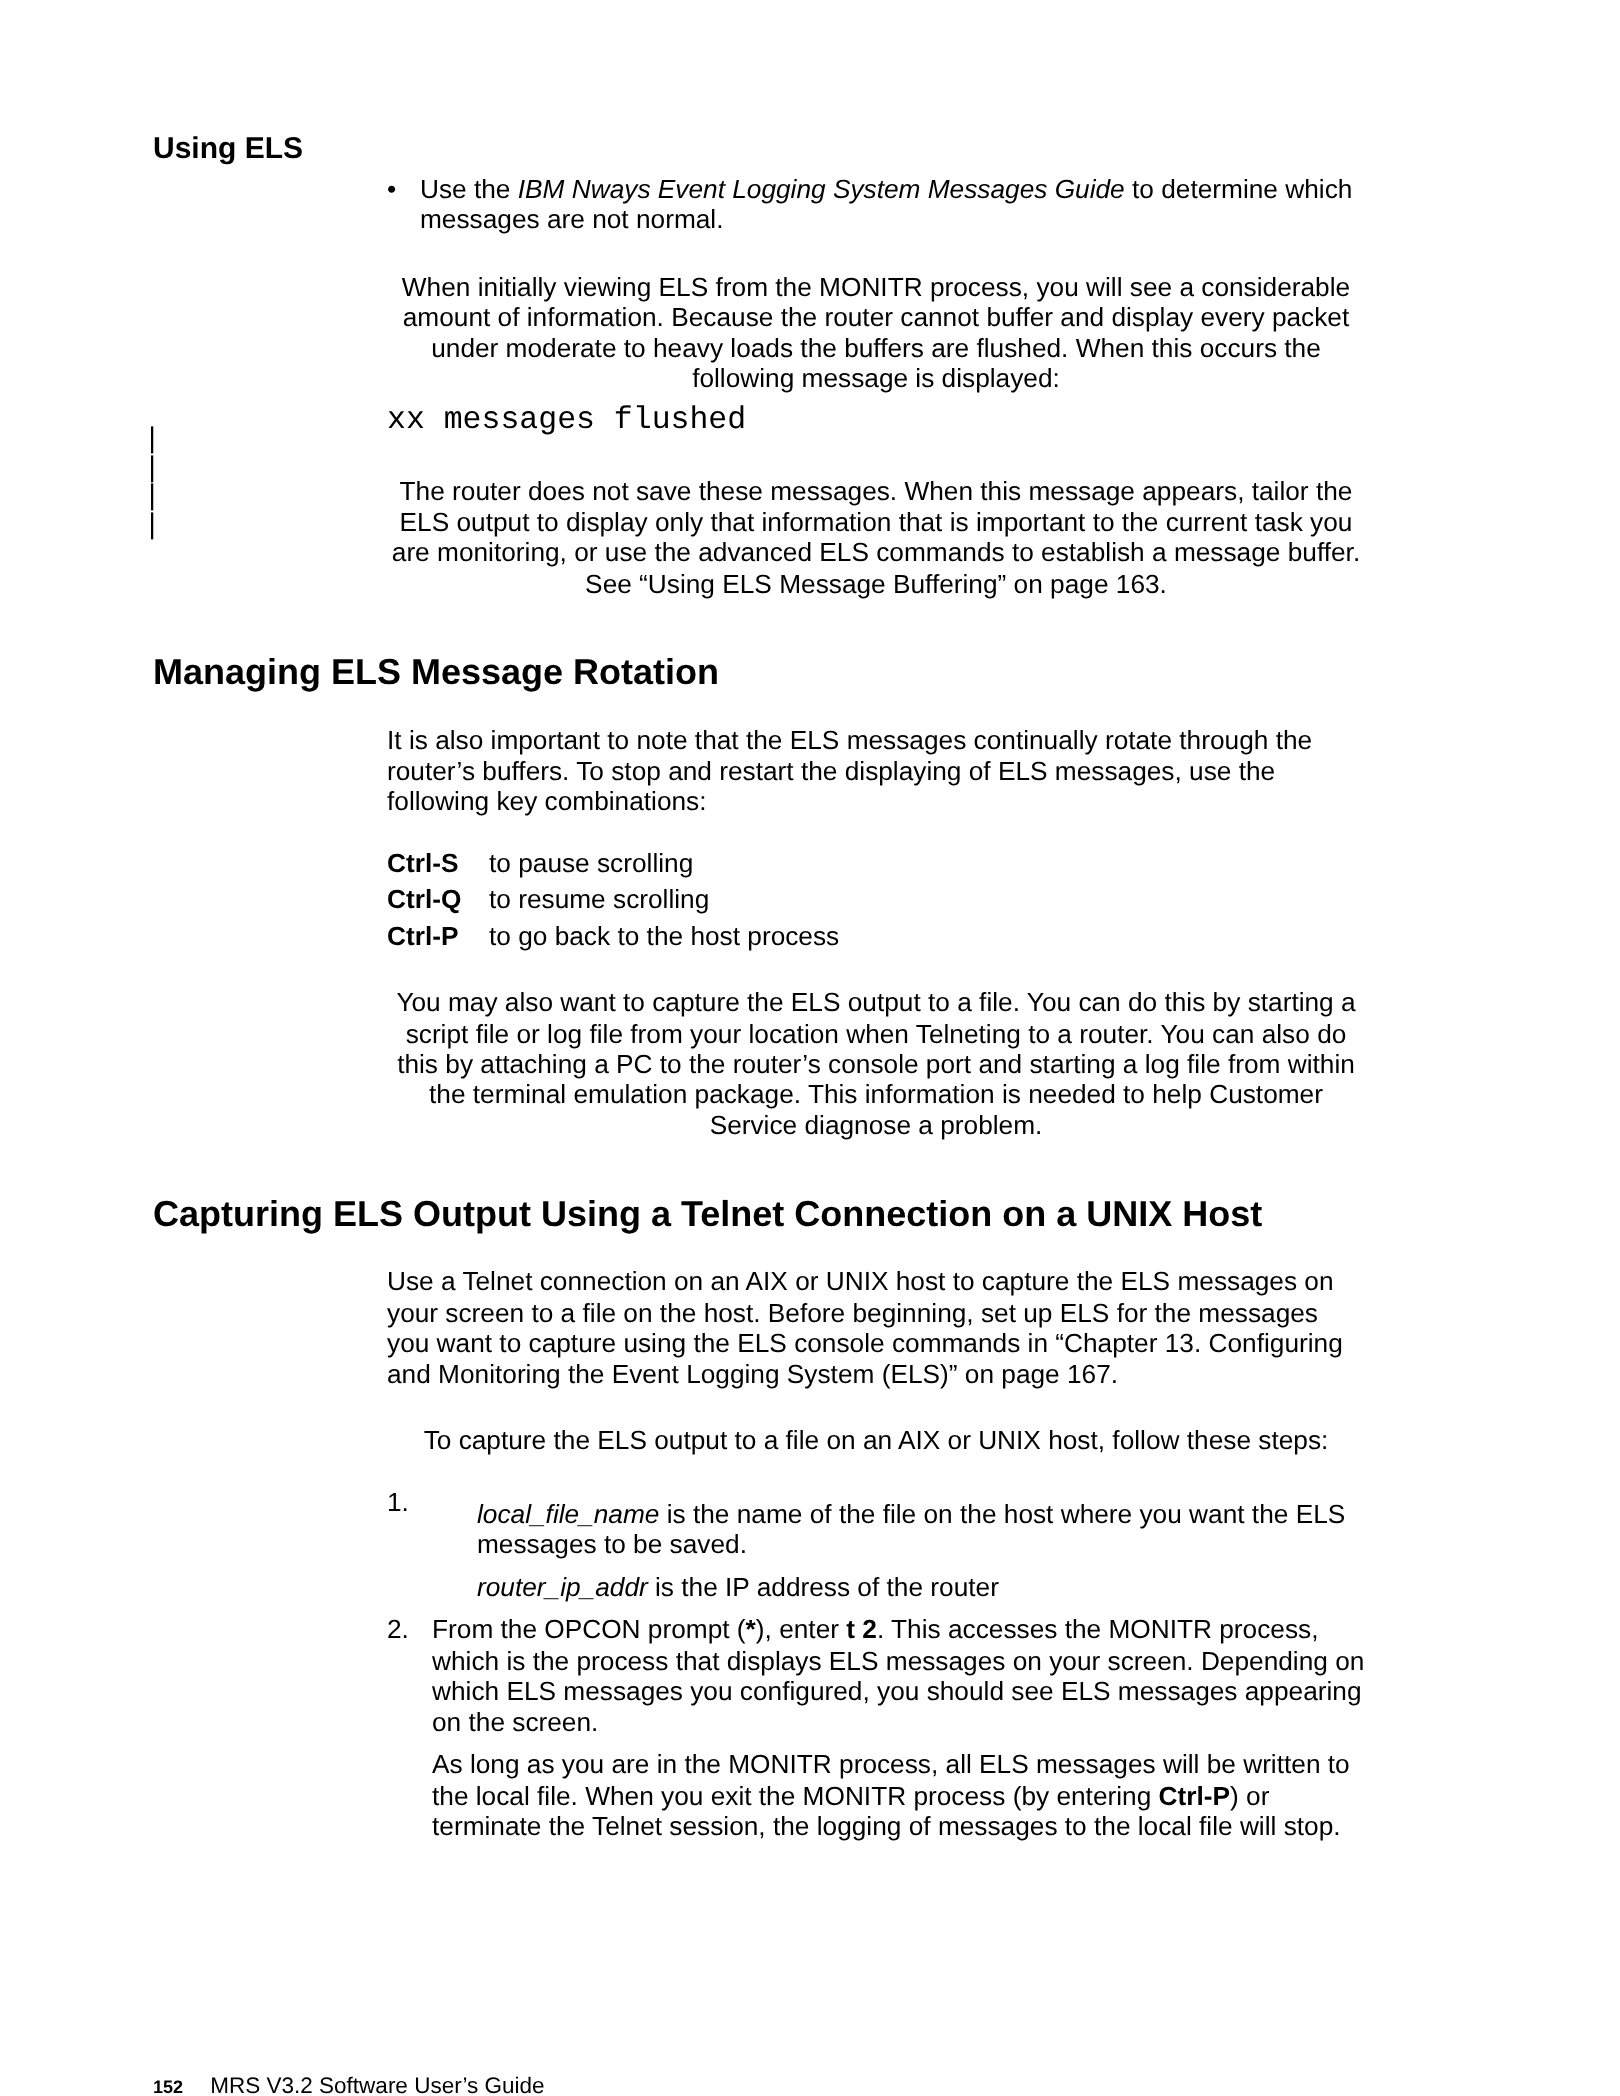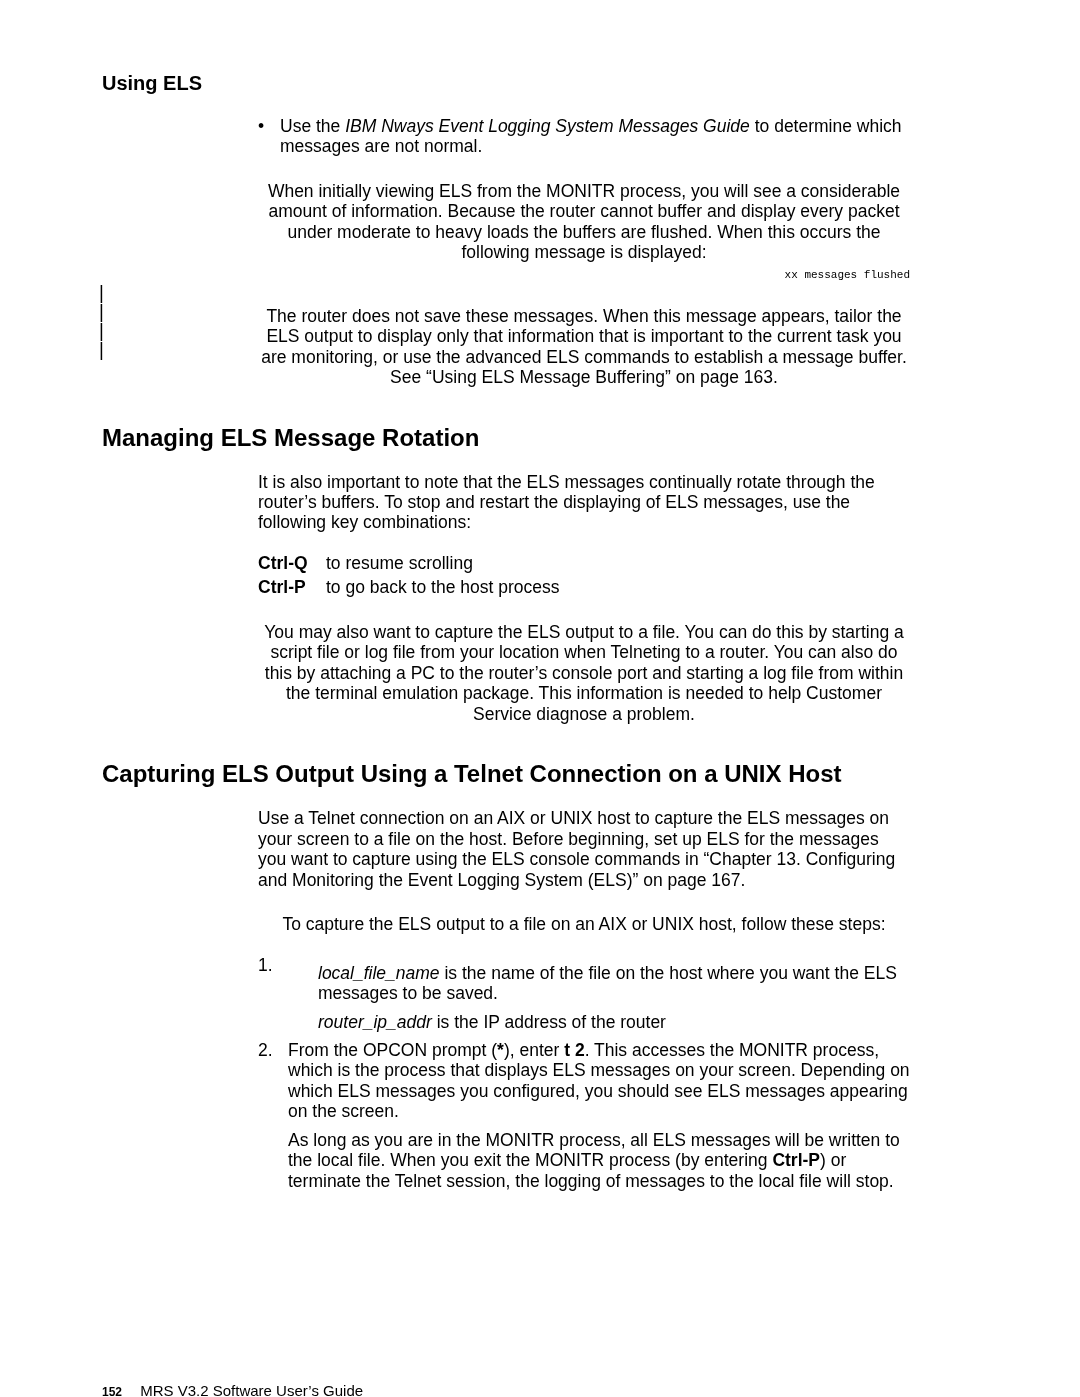--- a/index.html
+++ b/index.html
@@ -13,21 +13,21 @@
     position: relative;
   }
   .page {
     position: relative;
     width: 1080px;
     height: 1397px;
     padding-top: 80px;
   }
   .running-head {
     position: absolute;
-    top: 72px;
+    top: 88px;
     left: 102px;
     font-size: 20px;
     font-weight: bold;
   }
   .change-bar {
     position: absolute;
     left: 96px;
     width: 2px;
     font-family: monospace;
     font-size: 18px;
@@ -45,23 +45,22 @@
     display: flex;
     margin-top: 36px;
   }
   .bullet-dot {
     width: 22px;
     flex: 0 0 22px;
   }
   .para { margin-top: 24px; text-align: center; }
   .mono {
     font-family: "Courier New", monospace;
-    font-size: 11px;
+    font-size: 21px;
     margin-top: 6px;
-    text-align: right;
   }
   .h2 {
     margin-left: 102px;
     margin-right: 170px;
     font-size: 24px;
     font-weight: bold;
     margin-top: 36px;
     margin-bottom: 20px;
   }
   .dl {
@@ -132,20 +131,24 @@
     <div class="para">The router does not save these messages. When this message appears, tailor the ELS output to display only that information that is important to the current task you are monitoring, or use the advanced ELS commands to establish a message buffer. See “Using ELS Message Buffering” on page 163.</div>
   </div>
 
   <div class="h2">Managing ELS Message Rotation</div>
 
   <div class="body-col">
     <div>It is also important to note that the ELS messages continually rotate through the router’s buffers. To stop and restart the displaying of ELS messages, use the following key combinations:</div>
 
     <div class="dl">
       <div class="dl-row">
+        <div class="dl-term">Ctrl-S</div>
+        <div>to pause scrolling</div>
+      </div>
+      <div class="dl-row">
         <div class="dl-term">Ctrl-Q</div>
         <div>to resume scrolling</div>
       </div>
       <div class="dl-row">
         <div class="dl-term">Ctrl-P</div>
         <div>to go back to the host process</div>
       </div>
     </div>
 
     <div class="para">You may also want to capture the ELS output to a file. You can do this by starting a script file or log file from your location when Telneting to a router. You can also do this by attaching a PC to the router’s console port and starting a log file from within the terminal emulation package. This information is needed to help Customer Service diagnose a problem.</div>

